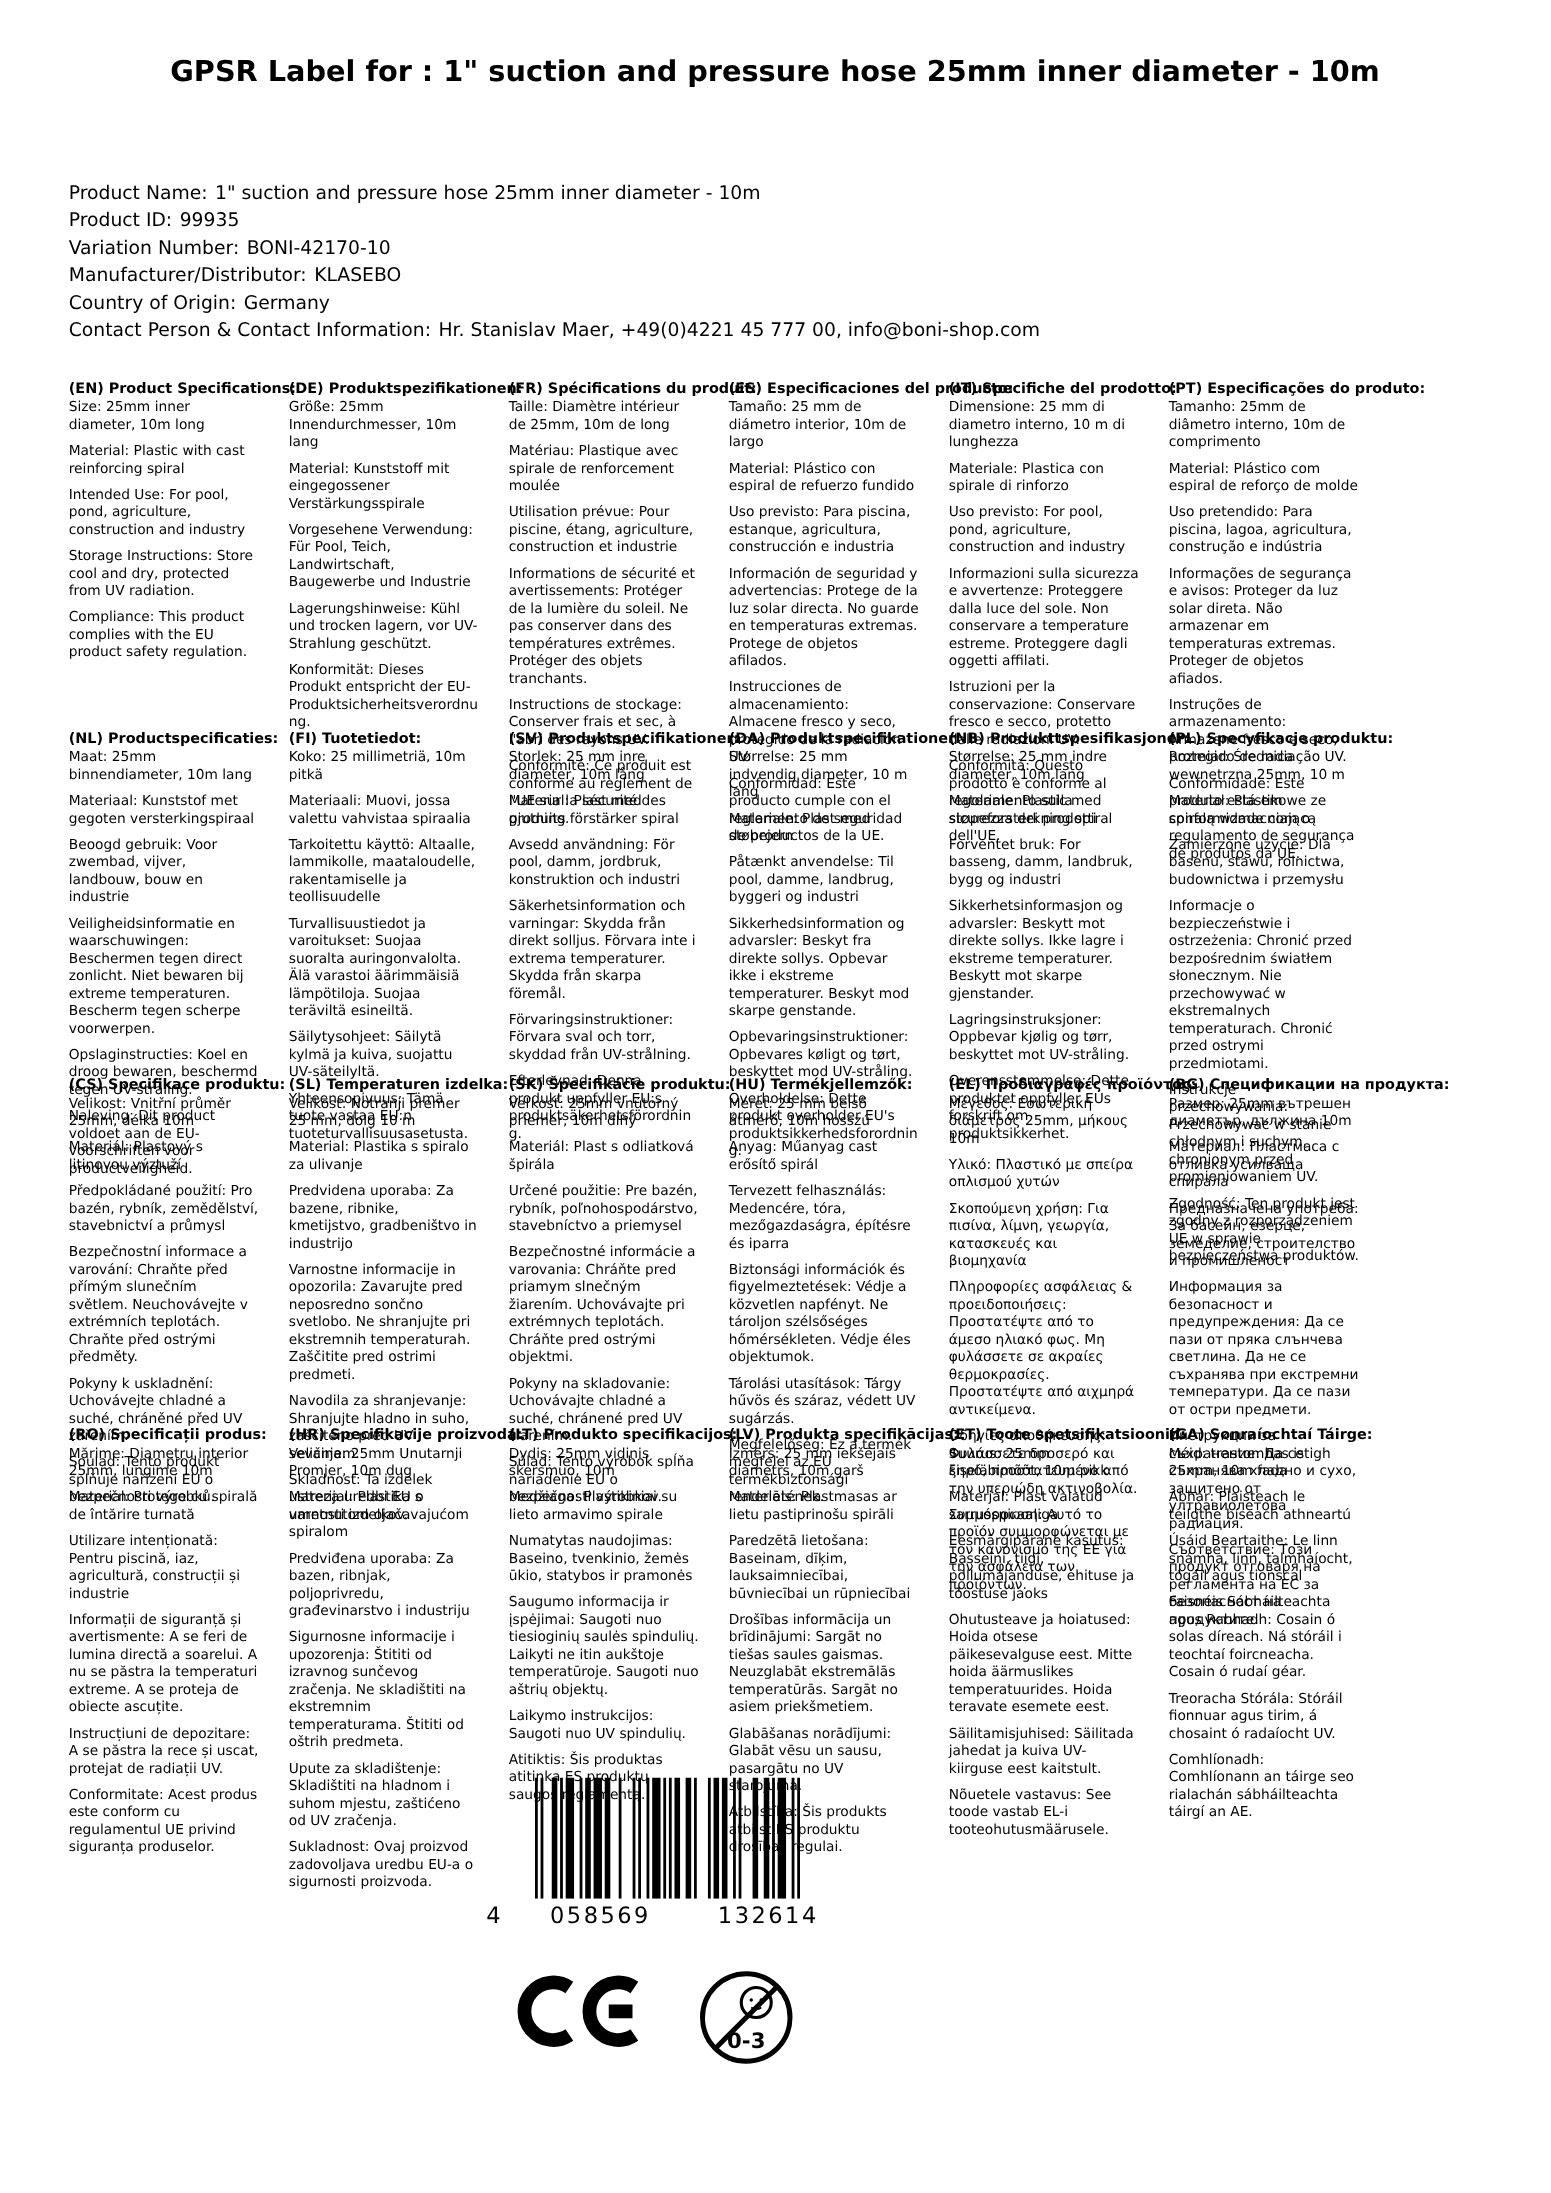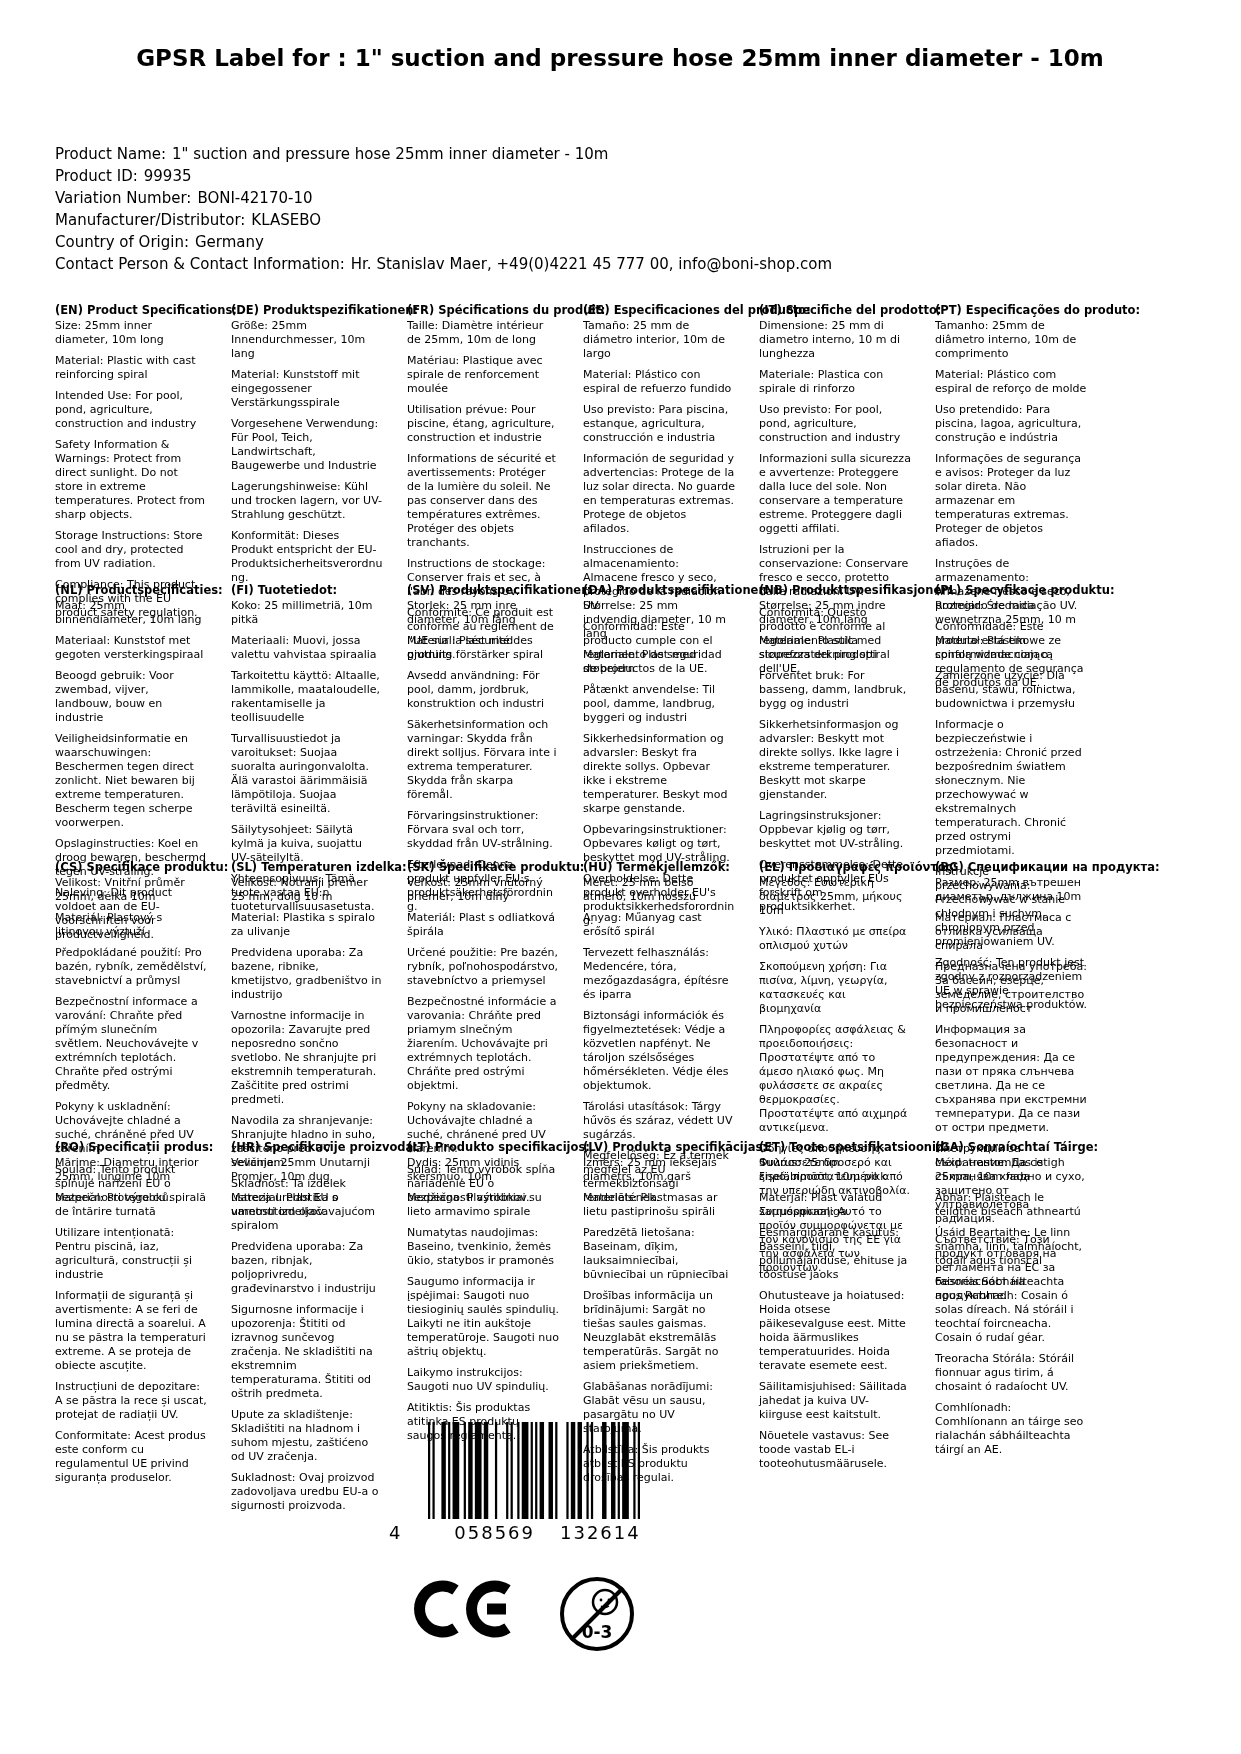--- a/index.html
+++ b/index.html
@@ -28,22 +28,22 @@
     font-size:11.5px;font-weight:bold;margin:0 0 2px 0;white-space:nowrap;
   }
   .block p{
     font-size:11px;line-height:14px;margin:0 0 7px 0;
     overflow-wrap:break-word;word-break:break-word;
   }
   .barcode-area{position:absolute;top:1422px;left:385px;width:300px;height:130px;}
   .barcode-svg{position:absolute;left:43px;top:0;}
   .bc-num{position:absolute;top:100px;font-size:18px;font-family:"DejaVu Sans",sans-serif;}
   .bc-first{left:4px;}
-  .bc-left{left:55px;width:95px;text-align:right;letter-spacing:2px;}
-  .bc-right{left:175px;width:95px;text-align:left;letter-spacing:2px;}
+  .bc-left{left:55px;width:95px;text-align:left;letter-spacing:2px;}
+  .bc-right{left:175px;width:95px;text-align:right;letter-spacing:2px;}
   .ce-mark{position:absolute;top:1578px;left:412px;}
   .age-icon{position:absolute;top:1572px;left:556px;}
 </style>
 </head>
 <body>
 
 <div class="page">
 
   <div class="title">GPSR Label for : 1" suction and pressure hose 25mm inner diameter - 10m</div>
 
@@ -55,21 +55,20 @@
       <div class="pi-line"><span class="pi-label">Country of Origin:</span><span class="pi-value">Germany</span></div>
       <div class="pi-line"><span class="pi-label">Contact Person &amp; Contact Information:</span><span class="pi-value">Hr. Stanislav Maer, +49(0)4221 45 777 00, info@boni-shop.com</span></div>
     </div>
 
   <div class="grid">
       <div class="block">
         <h3>(EN) Product Specifications:</h3>
         <p>Size: 25mm inner diameter, 10m long</p>
         <p>Material: Plastic with cast reinforcing spiral</p>
         <p>Intended Use: For pool, pond, agriculture, construction and industry</p>
-        <p>Safety Information &amp; Warnings: Protect from direct sunlight. Do not store in extreme temperatures. Protect from sharp objects.</p>
         <p>Storage Instructions: Store cool and dry, protected from UV radiation.</p>
         <p>Compliance: This product complies with the EU product safety regulation.</p>
       </div>
       <div class="block">
         <h3>(DE) Produktspezifikationen:</h3>
         <p>Größe: 25mm Innendurchmesser, 10m lang</p>
         <p>Material: Kunststoff mit eingegossener Verstärkungsspirale</p>
         <p>Vorgesehene Verwendung: Für Pool, Teich, Landwirtschaft, Baugewerbe und Industrie</p>
         <p>Lagerungshinweise: Kühl und trocken lagern, vor UV-Strahlung geschützt.</p>
         <p>Konformität: Dieses Produkt entspricht der EU-Produktsicherheitsverordnung.</p>

